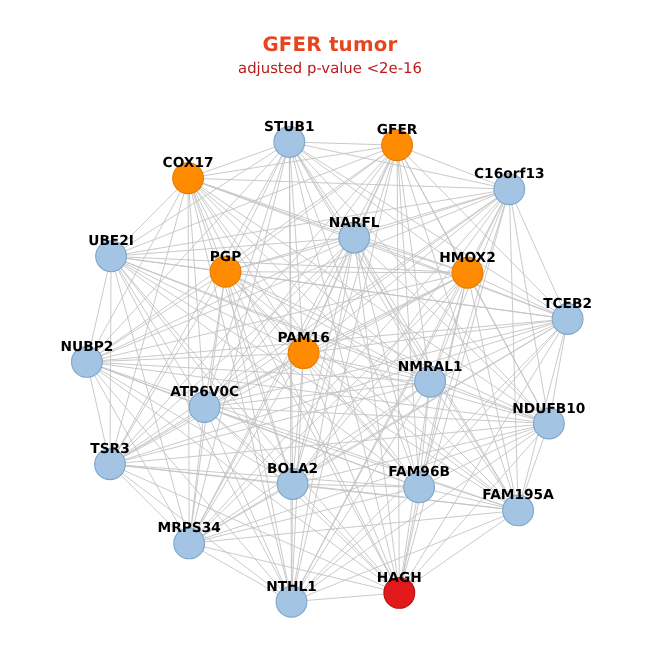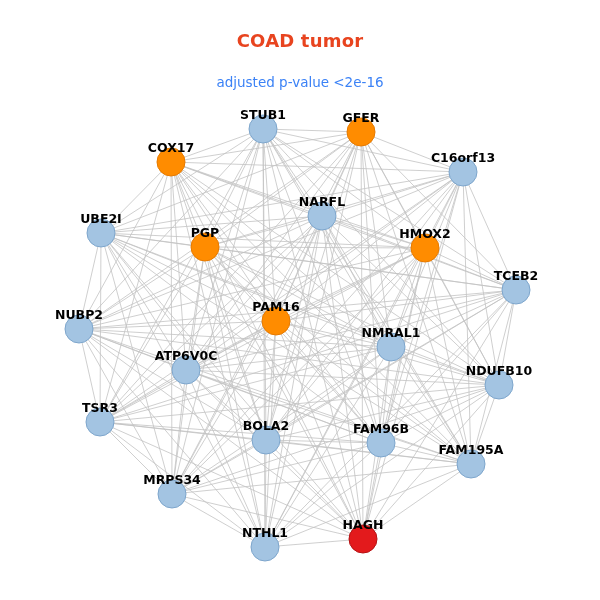--- a/index.html
+++ b/index.html
@@ -40,22 +40,22 @@
     font-family: "DejaVu Sans", "Liberation Sans", sans-serif;
     font-size: 12.5px;
     font-weight: bold;
     fill: #000000;
   }
 </style>
 </head>
 <body>
 
 <div id="plot-container">
-  <div id="plot-title" style="color: rgb(232, 68, 31);">COAD tumor</div>
-  <div id="plot-subtitle" style="color: #3b82f6; margin-top: 20px;">adjusted p-value &lt;2e-16</div>
+  <div id="plot-title" style="color: rgb(232, 68, 31);">GFER tumor</div>
+  <div id="plot-subtitle" style="color: #b91c1c;">adjusted p-value &lt;2e-16</div>
   <svg id="network-svg" width="600" height="600" viewBox="0 0 600 600">
       <line x1="263" y1="129" x2="361" y2="132" stroke="#c3c3c3" stroke-width="0.8"></line>
       <line x1="263" y1="129" x2="171" y2="162" stroke="#c3c3c3" stroke-width="0.8"></line>
       <line x1="263" y1="129" x2="463" y2="172" stroke="#c3c3c3" stroke-width="0.8"></line>
       <line x1="263" y1="129" x2="322" y2="216" stroke="#c3c3c3" stroke-width="0.8"></line>
       <line x1="263" y1="129" x2="101" y2="233" stroke="#c3c3c3" stroke-width="0.8"></line>
       <line x1="263" y1="129" x2="205" y2="247" stroke="#c3c3c3" stroke-width="0.8"></line>
       <line x1="263" y1="129" x2="425" y2="248" stroke="#c3c3c3" stroke-width="0.8"></line>
       <line x1="263" y1="129" x2="516" y2="290" stroke="#c3c3c3" stroke-width="0.8"></line>
       <line x1="263" y1="129" x2="79" y2="329" stroke="#c3c3c3" stroke-width="0.8"></line>

